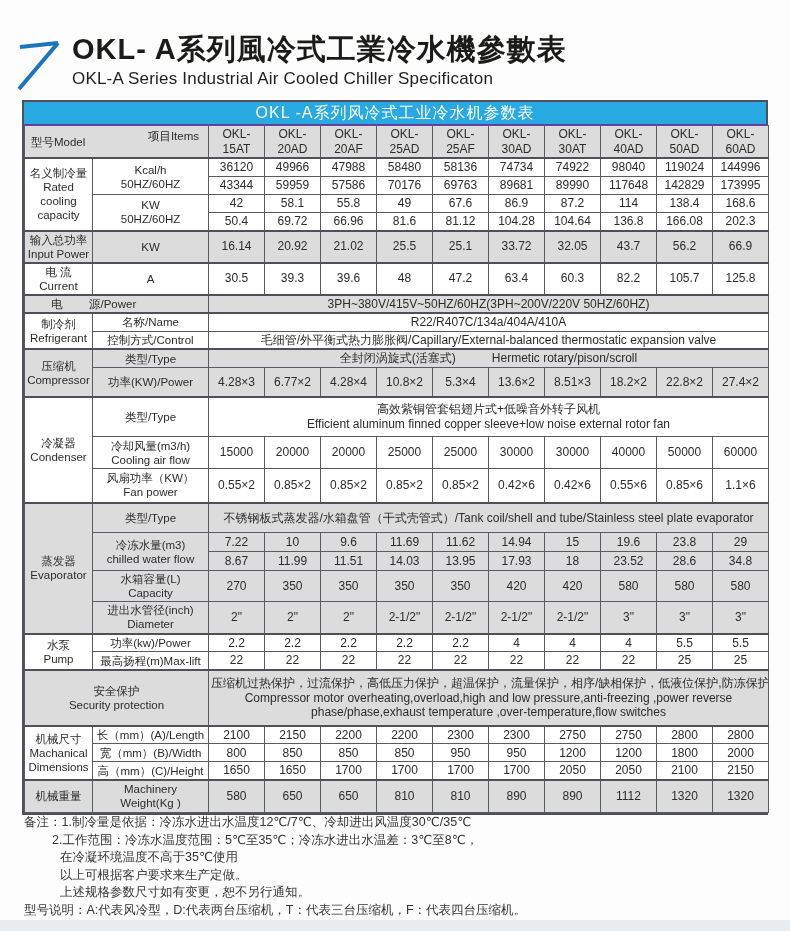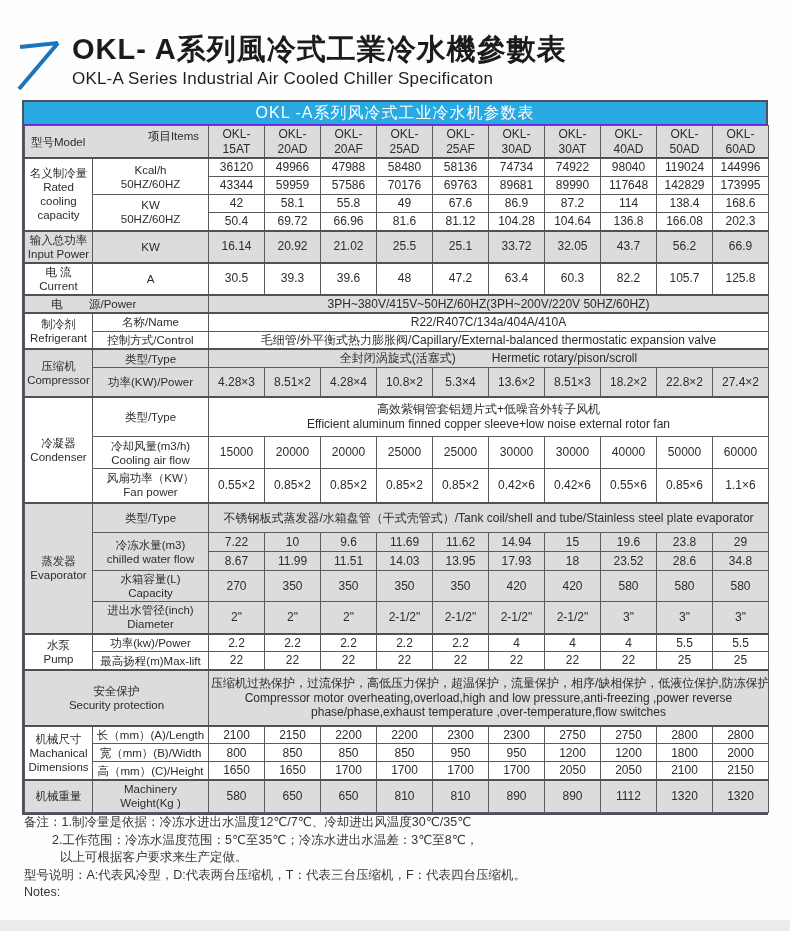--- a/index.html
+++ b/index.html
@@ -247,21 +247,21 @@
           <td rowspan="2" class="label0">
             <div class="ln">压缩机</div>
             <div class="ln">Compressor</div>
           </td>
           <td class="label1">类型/Type</td>
           <td colspan="10" class="wide">全封闭涡旋式(活塞式)　　　Hermetic rotary/pison/scroll</td>
         </tr>
         <tr class="gray" style="height: 29px;">
           <td class="label1">功率(KW)/Power</td>
           <td class="value">4.28×3</td>
-          <td class="value">8.51×2</td>
+          <td class="value">6.77×2</td>
           <td class="value">4.28×4</td>
           <td class="value">10.8×2</td>
           <td class="value">5.3×4</td>
           <td class="value">13.6×2</td>
           <td class="value">8.51×3</td>
           <td class="value">18.2×2</td>
           <td class="value">22.8×2</td>
           <td class="value">27.4×2</td>
         </tr>
         <tr class="white sec" style="height: 40px;">
@@ -477,18 +477,20 @@
           <td class="value">1320</td>
           <td class="value">1320</td>
         </tr>
       </tbody>
   </table>
 </div>
 
 <div class="notes">
     <div class="note">备注：1.制冷量是依据：冷冻水进出水温度12℃/7℃、冷却进出风温度30℃/35℃</div>
     <div class="note ind1">2.工作范围：冷冻水温度范围：5℃至35℃；冷冻水进出水温差：3℃至8℃，</div>
+    <div class="note ind2">在冷凝环境温度不高于35℃使用</div>
     <div class="note ind2">以上可根据客户要求来生产定做。</div>
+    <div class="note ind2">上述规格参数尺寸如有变更，恕不另行通知。</div>
     <div class="note">型号说明：A:代表风冷型，D:代表两台压缩机，T：代表三台压缩机，F：代表四台压缩机。</div>
     <div class="note">Notes:</div>
   </div>
 
 <div class="footer-strip"></div>
 
 </body></html>

